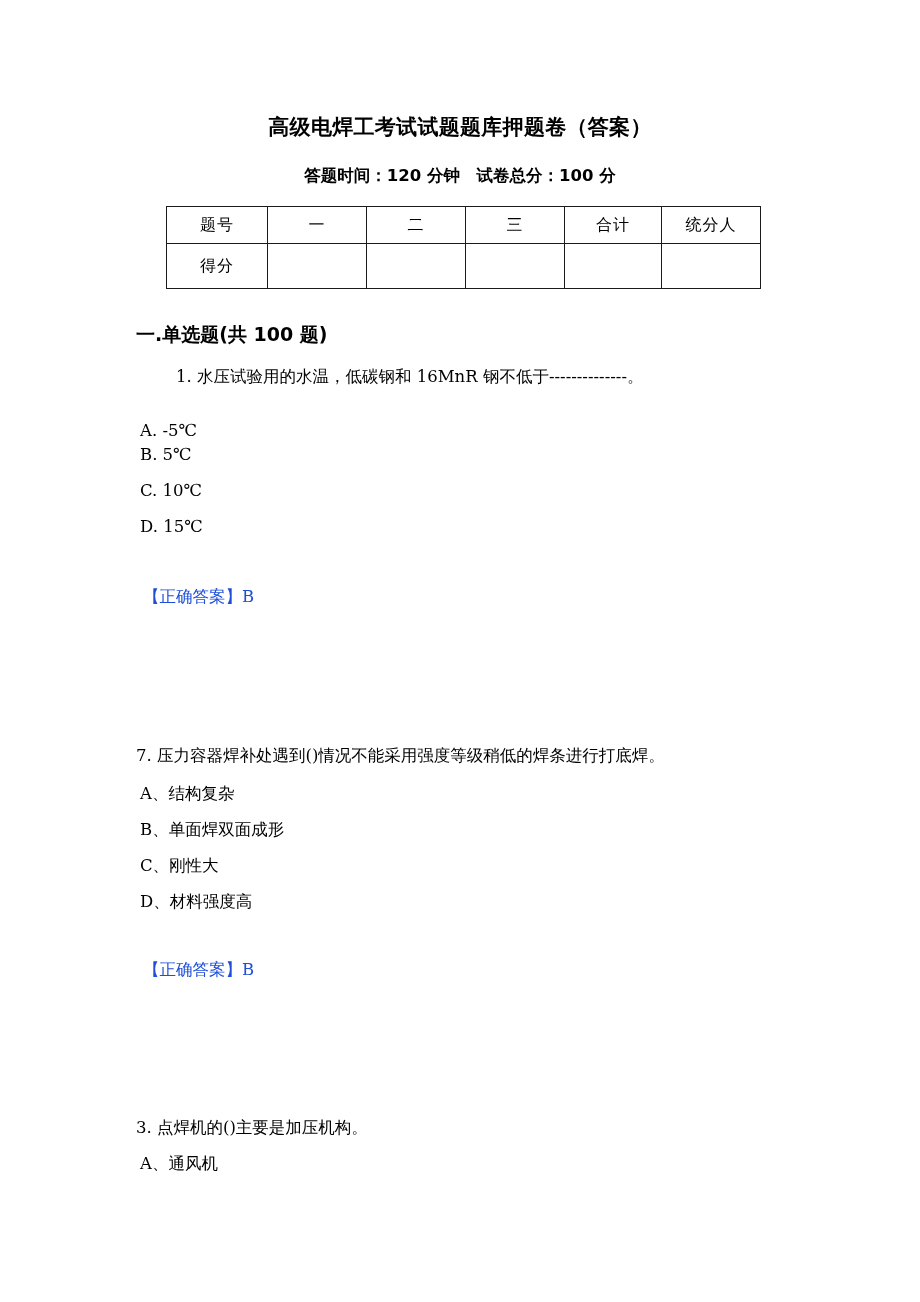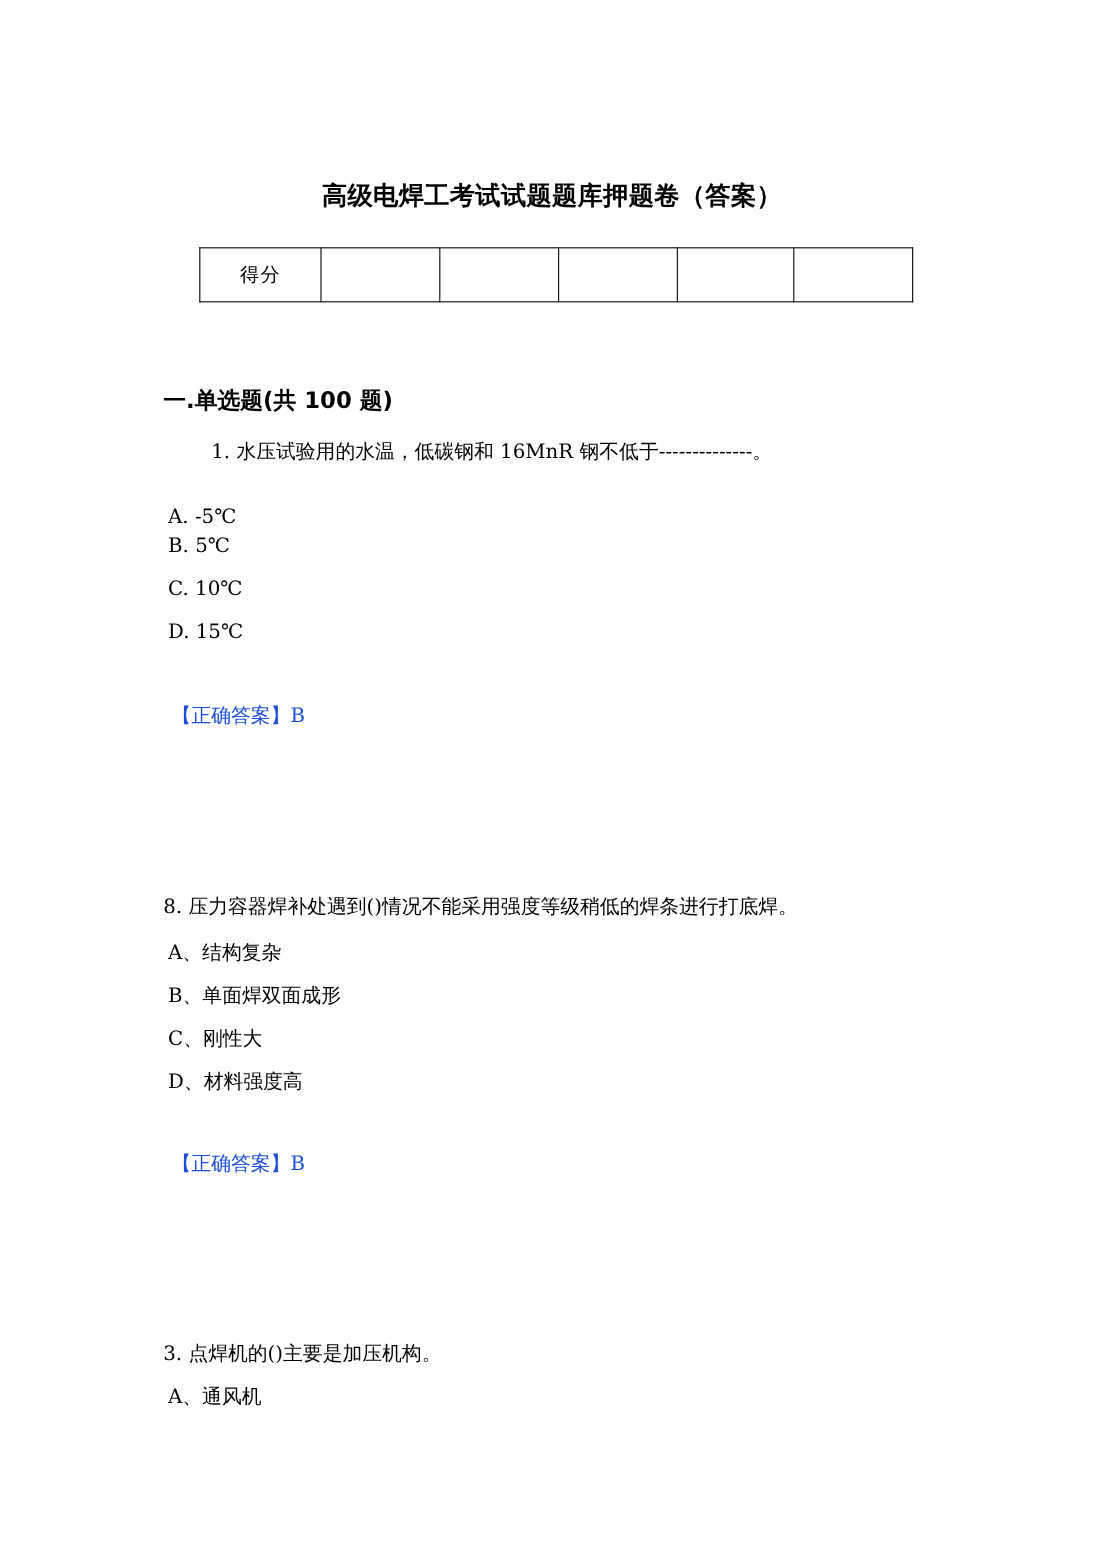--- a/index.html
+++ b/index.html
@@ -31,21 +31,20 @@
     left: 0;
     top: 112px;
     width: 920px;
     text-align: center;
     font-family: "DejaVu Sans", "Liberation Sans", sans-serif;
     font-weight: bold;
     font-size: 21px;
     letter-spacing: 0.3px;
     line-height: 30px;
     white-space: nowrap;
-    margin-top: 36px;
   }
   .doc-subtitle {
     position: absolute;
     left: 0;
     top: 164px;
     width: 920px;
     text-align: center;
     font-family: "DejaVu Sans", "Liberation Sans", sans-serif;
     font-weight: bold;
     font-size: 16.5px;
@@ -137,23 +136,44 @@
   #q3-stem { top: 1115px; }
   #q3-opt-a { top: 1151px; }
 </style>
 </head>
 <body>
 
 <div class="page">
 
   <div class="doc-title">高级电焊工考试试题题库押题卷（答案）</div>
 
+  <div class="doc-subtitle">答题时间：120 分钟　试卷总分：100 分</div>
 
   <table class="score-table">
     <tbody>
+      <tr class="header-row">
+        <td class="label-col">
+          <span class="cell-text">题号</span>
+        </td>
+        <td class="data-col">
+          <span class="cell-text">一</span>
+        </td>
+        <td class="data-col">
+          <span class="cell-text">二</span>
+        </td>
+        <td class="data-col">
+          <span class="cell-text">三</span>
+        </td>
+        <td class="sum-col">
+          <span class="cell-text">合计</span>
+        </td>
+        <td class="statter-col">
+          <span class="cell-text">统分人</span>
+        </td>
+      </tr>
       <tr class="value-row">
         <td class="label-col">
           <span class="cell-text">得分</span>
         </td>
         <td class="data-col"></td>
         <td class="data-col"></td>
         <td class="data-col"></td>
         <td class="sum-col"></td>
         <td class="statter-col"></td>
       </tr>
@@ -164,21 +184,21 @@
 
   <div class="q-stem" id="q1-stem">1. 水压试验用的水温，低碳钢和 16MnR 钢不低于--------------。</div>
   <div class="q-option" id="q1-opt-a">A. -5℃</div>
   <div class="q-option" id="q1-opt-b">B. 5℃</div>
   <div class="q-option" id="q1-opt-c">C. 10℃</div>
   <div class="q-option" id="q1-opt-d">D. 15℃</div>
   <div class="q-answer" id="q1-answer">
     <span>【正确答案】</span><span class="ans-letter">B</span>
   </div>
 
-  <div class="q-stem" id="q2-stem">8. 压力容器焊补处遇到()情况不能采用强度等级稍低的焊条进行打底焊。</div>
+  <div class="q-stem" id="q2-stem">7. 压力容器焊补处遇到()情况不能采用强度等级稍低的焊条进行打底焊。</div>
   <div class="q-option" id="q2-opt-a">A、结构复杂</div>
   <div class="q-option" id="q2-opt-b">B、单面焊双面成形</div>
   <div class="q-option" id="q2-opt-c">C、刚性大</div>
   <div class="q-option" id="q2-opt-d">D、材料强度高</div>
   <div class="q-answer" id="q2-answer">
     <span>【正确答案】</span><span class="ans-letter">B</span>
   </div>
 
   <div class="q-stem" id="q3-stem">3. 点焊机的()主要是加压机构。</div>
   <div class="q-option" id="q3-opt-a">A、通风机</div>

